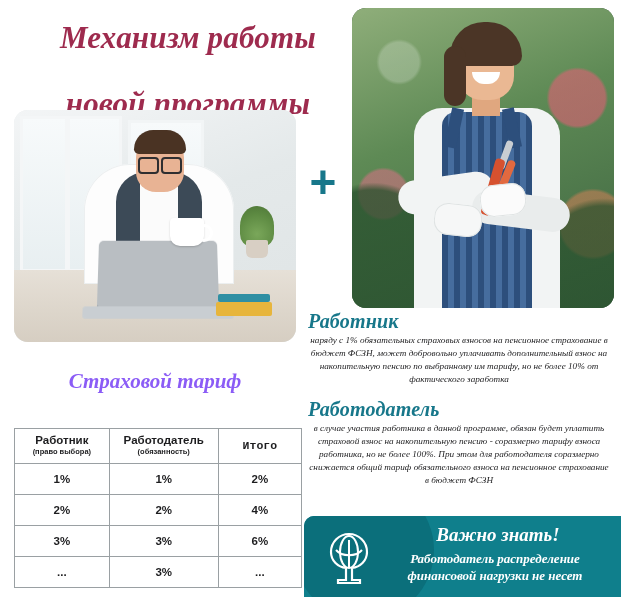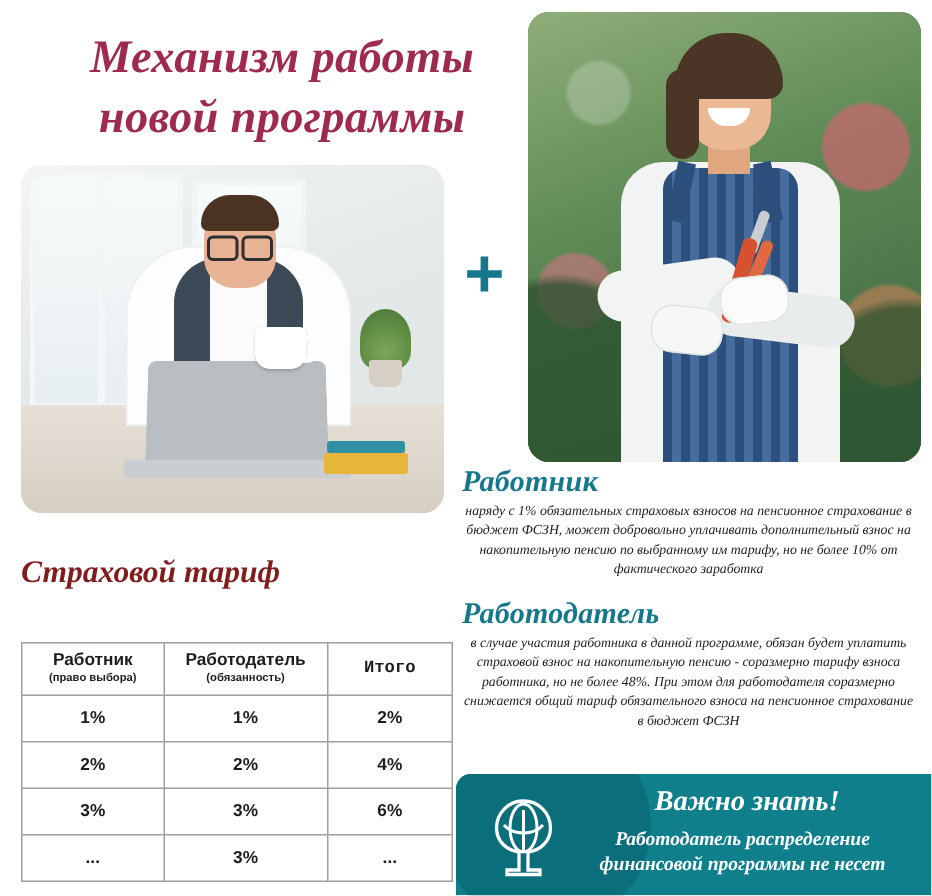--- a/index.html
+++ b/index.html
@@ -29,21 +29,21 @@
     width: 340px;
     font-family: "Liberation Serif", serif;
     font-weight: bold;
     font-style: italic;
     font-size: 31px;
     line-height: 1.28;
     color: #9e2b4e;
     text-align: center;
     letter-spacing: 0.2px;
   }
-  .title .l2 { display: block; }
+  .title .l2 { display: block; margin-top: 26px; }
 
   
   .photo-left {
     position: absolute;
     left: 14px;
     top: 110px;
     width: 282px;
     height: 232px;
     border-radius: 14px;
     overflow: hidden;
@@ -264,26 +264,27 @@
     position:absolute;left:150px;top:132px;width:7px;height:30px;
     background:#c9ced2;border-radius:3px;transform:rotate(20deg);
   }
 
   
   .tariff-heading {
     position: absolute;
     left: 14px;
     top: 368px;
     width: 282px;
+    text-align: center;
     font-family: "Liberation Serif", serif;
     font-style: italic;
     font-weight: bold;
     font-size: 21px;
     line-height: 1.25;
-    color: #7f1d1d;
+    color: #8b5cf6;
   }
 
   
   .tariff-table {
     position: absolute;
     left: 14px;
     top: 428px;
     width: 288px;
     border-collapse: collapse;
     font-family: "Liberation Sans", sans-serif;
@@ -488,32 +489,32 @@
         <td>3%</td>
         <td>...</td>
       </tr>
     </tbody>
   </table>
 
   <div class="sec-heading" id="h-worker">Работник</div>
   <div class="sec-body" id="b-worker">наряду с 1% обязательных страховых взносов на пенсионное страхование в бюджет ФСЗН, может добровольно уплачивать дополнительный взнос на накопительную пенсию по выбранному им тарифу, но не более 10% от фактического заработка</div>
 
   <div class="sec-heading" id="h-employer">Работодатель</div>
-  <div class="sec-body" id="b-employer">в случае участия работника в данной программе, обязан будет уплатить страховой взнос на накопительную пенсию - соразмерно тарифу взноса работника, но не более 48%. При этом для работодателя соразмерно снижается общий тариф обязательного взноса на пенсионное страхование в бюджет ФСЗН</div>
+  <div class="sec-body" id="b-employer">в случае участия работника в данной программе, обязан будет уплатить страховой взнос на накопительную пенсию - соразмерно тарифу взноса работника, но не более 100%. При этом для работодателя соразмерно снижается общий тариф обязательного взноса на пенсионное страхование в бюджет ФСЗН</div>
 
   <div class="banner">
     <div class="banner-arc"></div>
     <div class="banner-emblem">
       <svg width="54" height="56" viewBox="0 0 54 56" aria-hidden="true">
         <path d="M27 4 C17 4 9 12 9 22 C9 31 16 37 24 38 L24 50 L16 50 L16 53 L38 53 L38 50 L30 50 L30 38 C38 37 45 31 45 22 C45 12 37 4 27 4 Z" fill="none" stroke="#ffffff" stroke-width="2.2"></path>
         <path d="M27 10 L27 38" fill="none" stroke="#ffffff" stroke-width="2"></path>
         <path d="M14 20 C20 27 34 27 40 20" fill="none" stroke="#ffffff" stroke-width="2"></path>
         <ellipse cx="27" cy="22" rx="9" ry="16" fill="none" stroke="#ffffff" stroke-width="2"></ellipse>
       </svg>
     </div>
     <div class="banner-title">Важно знать!</div>
     <div class="banner-text">
       <div>Работодатель распределение</div>
-      <div>финансовой программы не несет</div>
+      <div>финансовой нагрузки не несет</div>
     </div>
   </div>
 
 </div>
 
 </body></html>

